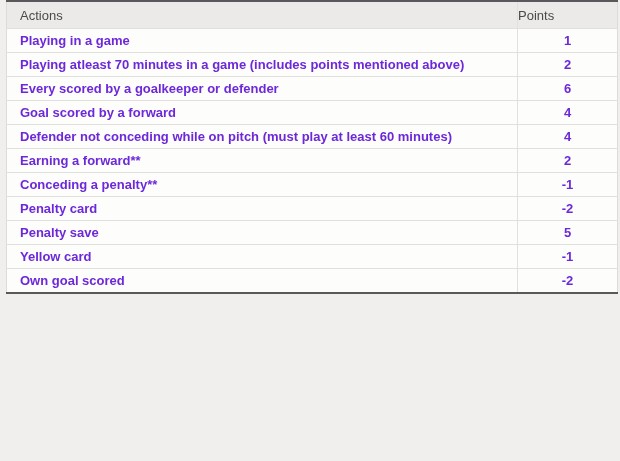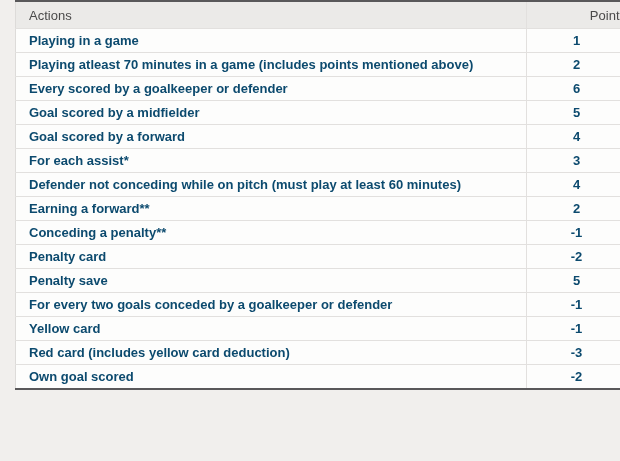--- a/index.html
+++ b/index.html
@@ -8,21 +8,21 @@
   }
   body {
     width: 620px;
     height: 461px;
     background: #f1efed;
     font-family: "Liberation Sans", sans-serif;
     overflow: hidden;
   }
   .table-wrap {
     position: absolute;
-    left: 15px;
+    left: 6px;
     top: 0;
     width: 484px;
   }
   table.scoring {
     width: 612px;
     border-collapse: collapse;
     table-layout: fixed;
     background: #fdfdfc;
     border-top: 2px solid #59585a;
     border-bottom: 2px solid #59585a;
@@ -43,25 +43,25 @@
     background: #ebeae8;
     color: #4a4a4a;
     font-weight: 400;
     height: 26px;
   }
   thead th.actions-h {
     text-align: left;
     padding-left: 13px;
   }
   thead th.points-h {
-    text-align: right;
+    text-align: left;
   }
   tbody td {
     height: 23px;
-    color: #0c4a6e;
+    color: #6d28d9;
     font-weight: 700;
   }
   tbody td.action-cell {
     text-align: left;
     padding-left: 13px;
     white-space: nowrap;
     overflow: hidden;
   }
   tbody td.points-cell {
     text-align: center;
@@ -89,30 +89,22 @@
         </tr>
         <tr>
           <td class="action-cell">Playing atleast 70 minutes in a game (includes points mentioned above)</td>
           <td class="points-cell">2</td>
         </tr>
         <tr>
           <td class="action-cell">Every scored by a goalkeeper or defender</td>
           <td class="points-cell">6</td>
         </tr>
         <tr>
-          <td class="action-cell">Goal scored by a midfielder</td>
-          <td class="points-cell">5</td>
-        </tr>
-        <tr>
           <td class="action-cell">Goal scored by a forward</td>
           <td class="points-cell">4</td>
-        </tr>
-        <tr>
-          <td class="action-cell">For each assist*</td>
-          <td class="points-cell">3</td>
         </tr>
         <tr>
           <td class="action-cell">Defender not conceding while on pitch (must play at least 60 minutes)</td>
           <td class="points-cell">4</td>
         </tr>
         <tr>
           <td class="action-cell">Earning a forward**</td>
           <td class="points-cell">2</td>
         </tr>
         <tr>
@@ -121,30 +113,22 @@
         </tr>
         <tr>
           <td class="action-cell">Penalty card</td>
           <td class="points-cell">-2</td>
         </tr>
         <tr>
           <td class="action-cell">Penalty save</td>
           <td class="points-cell">5</td>
         </tr>
         <tr>
-          <td class="action-cell">For every two goals conceded by a goalkeeper or defender</td>
-          <td class="points-cell">-1</td>
-        </tr>
-        <tr>
           <td class="action-cell">Yellow card</td>
           <td class="points-cell">-1</td>
-        </tr>
-        <tr>
-          <td class="action-cell">Red card (includes yellow card deduction)</td>
-          <td class="points-cell">-3</td>
         </tr>
         <tr>
           <td class="action-cell">Own goal scored</td>
           <td class="points-cell">-2</td>
         </tr>
       </tbody>
   </table>
 </div>
 
 </body></html>

